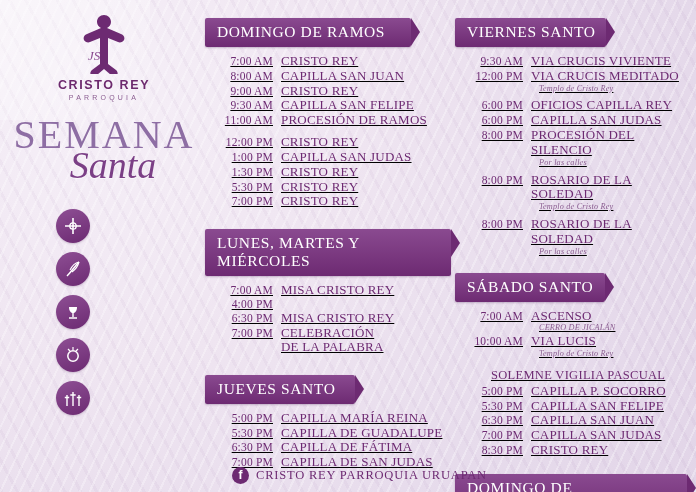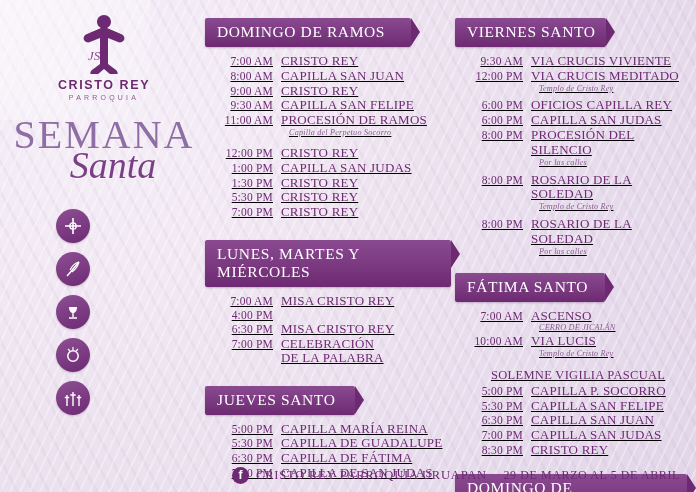--- a/index.html
+++ b/index.html
@@ -225,21 +225,20 @@
             <span class="place">CRISTO REY</span>
           </div>
         <div class="row">
             <span class="time">9:30 AM</span>
             <span class="place">CAPILLA SAN FELIPE</span>
           </div>
         <div class="row">
             <span class="time">11:00 AM</span>
             <span class="place">PROCESIÓN DE RAMOS</span>
           </div>
-        <div class="note">Capilla del Perpetuo Socorro</div>
         <div class="gap"></div>
         <div class="row">
             <span class="time">12:00 PM</span>
             <span class="place">CRISTO REY</span>
           </div>
         <div class="row">
             <span class="time">1:00 PM</span>
             <span class="place">CAPILLA SAN JUDAS</span>
           </div>
         <div class="row">
@@ -349,21 +348,21 @@
             <span class="time">8:00 PM</span>
             <span class="place">ROSARIO DE LA SOLEDAD</span>
           </div>
         <div class="note">Por las calles</div>
       </div>
     </div>
 
     <div style="height:12px"></div>
 
     <div>
-      <div class="banner-row"><div class="banner small">FÁTIMA SANTO</div></div>
+      <div class="banner-row"><div class="banner small">SÁBADO SANTO</div></div>
       <div class="sched">
         <div class="row">
             <span class="time">7:00 AM</span>
             <span class="place">ASCENSO</span>
           </div>
         <div class="note">CERRO DE JICALÁN</div>
         <div class="row">
             <span class="time">10:00 AM</span>
             <span class="place">VIA LUCIS</span>
           </div>
@@ -399,15 +398,14 @@
       <div class="banner-row"><div class="banner">DOMINGO DE RESURRECCIÓN</div></div>
 
     </div>
   </div>
 
   <div class="footer">
     <div class="fb">
       <span class="fb-icon">f</span>
       <span class="fb-text">CRISTO REY PARROQUIA URUAPAN</span>
     </div>
-    <div class="dates">29 DE MARZO AL 5 DE ABRIL</div>
   </div>
 </div>
 
 </body></html>

